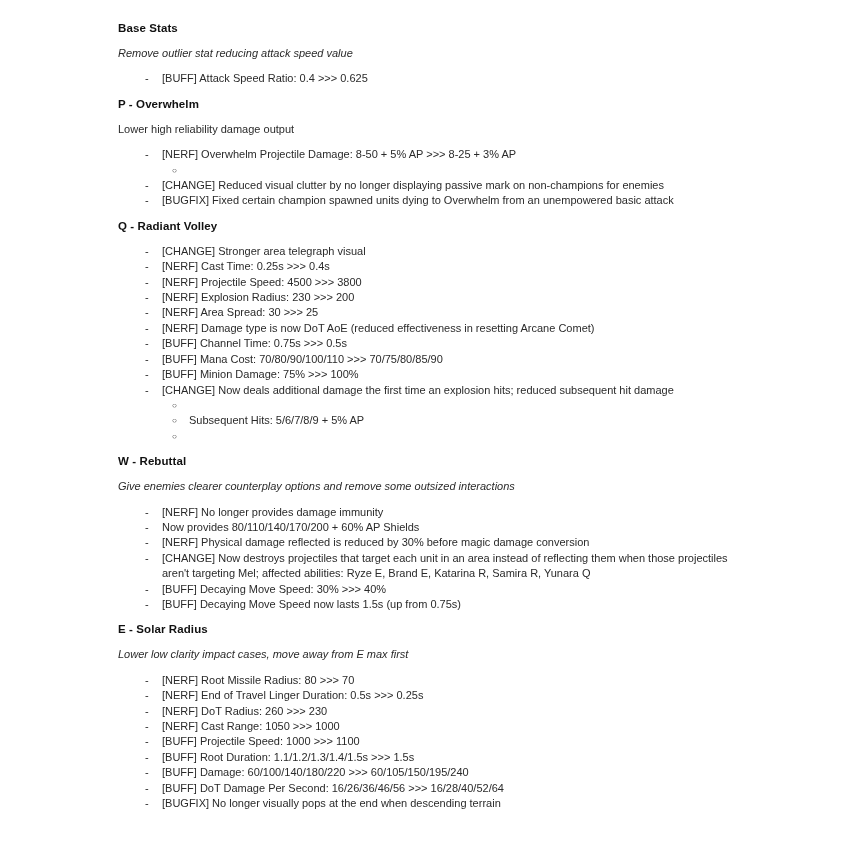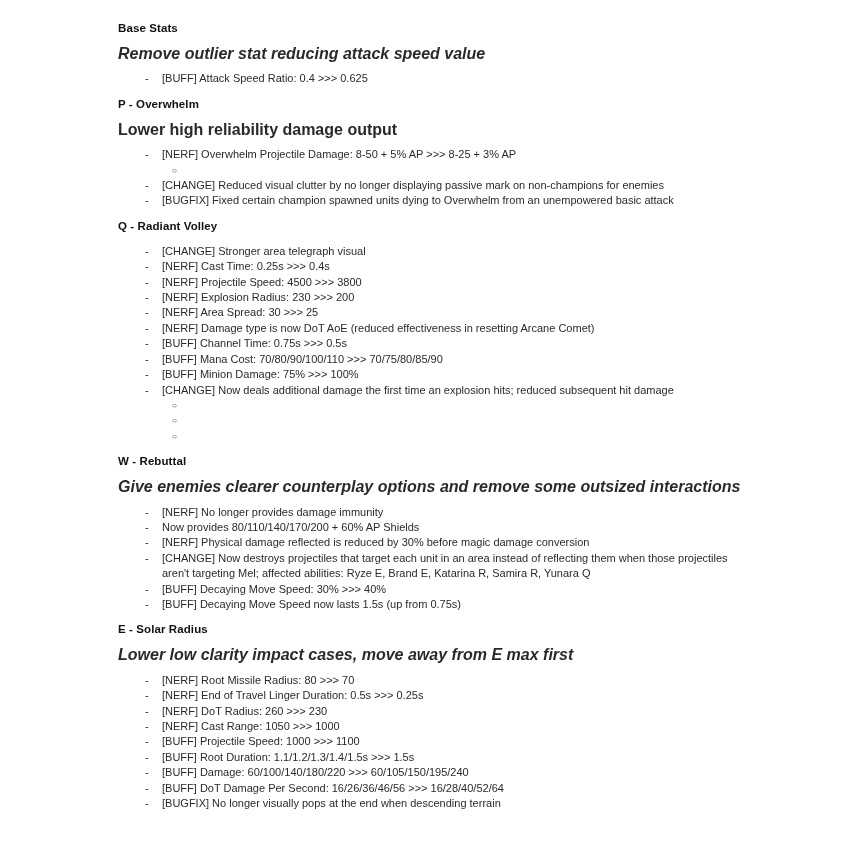--- a/index.html
+++ b/index.html
@@ -21,25 +21,24 @@
   }
   .section-heading {
     font-size: 11.5px;
     font-weight: bold;
     color: #111111;
     margin: 10px 0;
     line-height: 15px;
     letter-spacing: 0.1px;
   }
   .section-summary {
-    font-size: 16px;
+    font-size: 11px;
     margin: 10px 0;
     line-height: 15.4px;
     color: #2a2a2a;
-    font-weight: bold;
   }
   .italic { font-style: italic; }
   .bullet-list {
     margin: 10px 0;
   }
   .bullet-item {
     display: flex;
     align-items: flex-start;
     font-size: 11px;
     line-height: 15.4px;
@@ -134,20 +133,21 @@
         </div>
         <div class="bullet-item level1">
           <span class="marker">-</span>
           <span class="bullet-text">[CHANGE] Now deals additional damage the first time an explosion hits; reduced subsequent hit damage</span>
         </div>
         <div class="bullet-item level2">
           <span class="marker">○</span>
         </div>
         <div class="bullet-item level2">
           <span class="marker">○</span>
+          <span class="bullet-text">Subsequent Hits: 5/6/7/8/9 + 5% AP</span>
         </div>
         <div class="bullet-item level2">
           <span class="marker">○</span>
         </div>
       </div>
     </section>
     <section class="doc-section">
       <h3 class="section-heading">W - Rebuttal</h3>
       <p class="section-summary italic">Give enemies clearer counterplay options and remove some outsized interactions</p>
       <div class="bullet-list">

